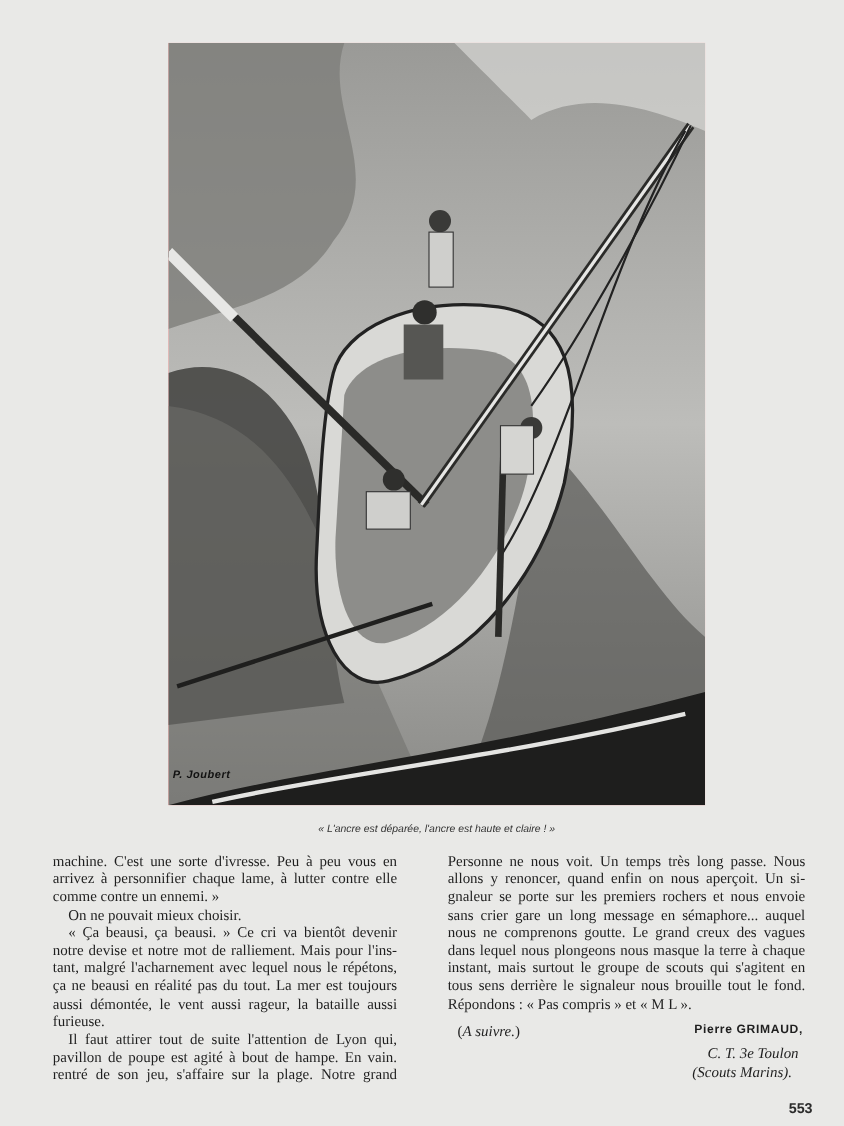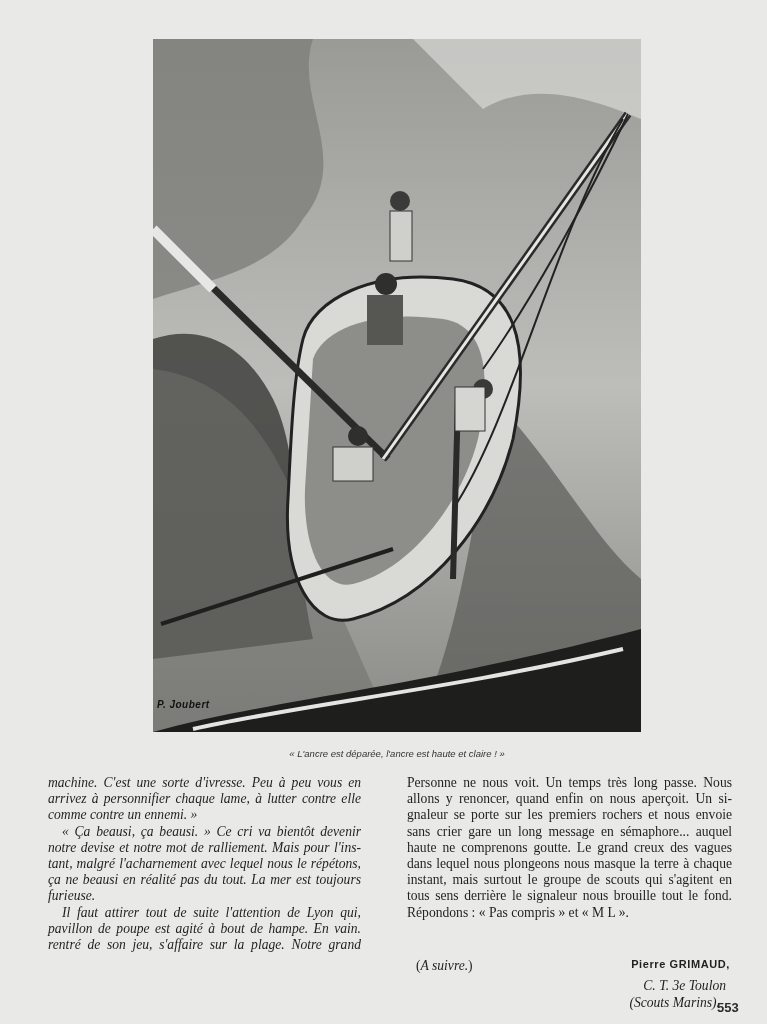--- a/index.html
+++ b/index.html
@@ -27,25 +27,25 @@
     position: absolute; left: 153px; top: 748px; width: 488px;
     text-align: center;
     font-family: "Liberation Sans", sans-serif;
     font-style: italic; font-size: 9.5px; color: #333;
   }
   .col {
     position: absolute; top: 775px;
     font-size: 13.6px; line-height: 16.2px;
     text-align: justify;
   }
-  .col-left { left: 48px; width: 313px; font-style: italic; }
+  .col-left { left: 48px; width: 313px; }
   .col-right { left: 407px; width: 325px; }
   .line { display: block; text-align: justify; text-align-last: justify; white-space: nowrap; }
   .line.last { text-align-last: left; }
-  .sign-row { position: absolute; left: 407px; top: 928px; width: 325px; height: 60px; margin-top: 28px; }
+  .sign-row { position: absolute; left: 407px; top: 928px; width: 325px; height: 60px; }
   .to-follow {
     position: absolute; left: 9px; top: 2px;
     font-size: 13.6px;
   }
   .to-follow i { font-style: italic; }
   .author {
     position: absolute; right: 2px; top: 2px;
     font-family: "Liberation Sans", sans-serif; font-weight: bold;
     font-size: 11px; letter-spacing: 0.6px;
   }
@@ -104,36 +104,38 @@
   </svg>
   <span class="signature">P. Joubert</span>
 </div>
 
 <div class="caption">« L'ancre est déparée, l'ancre est haute et claire ! »</div>
 
 <div class="col col-left">
   <span class="line">machine. C'est une sorte d'ivresse. Peu à peu vous en</span>
   <span class="line">arrivez à personnifier chaque lame, à lutter contre elle</span>
   <span class="line last">comme contre un ennemi. »</span>
+  <span class="line last" style="padding-left:14px">On ne pouvait mieux choisir.</span>
   <span class="line" style="padding-left:14px">« Ça beausi, ça beausi. » Ce cri va bientôt devenir</span>
   <span class="line">notre devise et notre mot de ralliement. Mais pour l'ins-</span>
   <span class="line">tant, malgré l'acharnement avec lequel nous le répétons,</span>
   <span class="line">ça ne beausi en réalité pas du tout. La mer est toujours</span>
+  <span class="line">aussi démontée, le vent aussi rageur, la bataille aussi</span>
   <span class="line last">furieuse.</span>
   <span class="line" style="padding-left:14px">Il faut attirer tout de suite l'attention de Lyon qui,</span>
   <span class="line">pavillon de poupe est agité à bout de hampe. En vain.</span>
   <span class="line">rentré de son jeu, s'affaire sur la plage. Notre grand</span>
 </div>
 
 <div class="col col-right">
   <span class="line">Personne ne nous voit. Un temps très long passe. Nous</span>
   <span class="line">allons y renoncer, quand enfin on nous aperçoit. Un si-</span>
   <span class="line">gnaleur se porte sur les premiers rochers et nous envoie</span>
   <span class="line">sans crier gare un long message en sémaphore... auquel</span>
-  <span class="line">haute ne comprenons goutte. Le grand creux des vagues</span>
+  <span class="line">nous ne comprenons goutte. Le grand creux des vagues</span>
   <span class="line">dans lequel nous plongeons nous masque la terre à chaque</span>
   <span class="line">instant, mais surtout le groupe de scouts qui s'agitent en</span>
   <span class="line">tous sens derrière le signaleur nous brouille tout le fond.</span>
   <span class="line last">Répondons : « Pas compris » et « M L ».</span>
 </div>
 
 <div class="sign-row">
   <span class="to-follow"><span>(</span><i>A suivre.</i><span>)</span></span>
   <span class="author">Pierre GRIMAUD,</span>
   <span class="affil">C. T. 3e Toulon</span>

